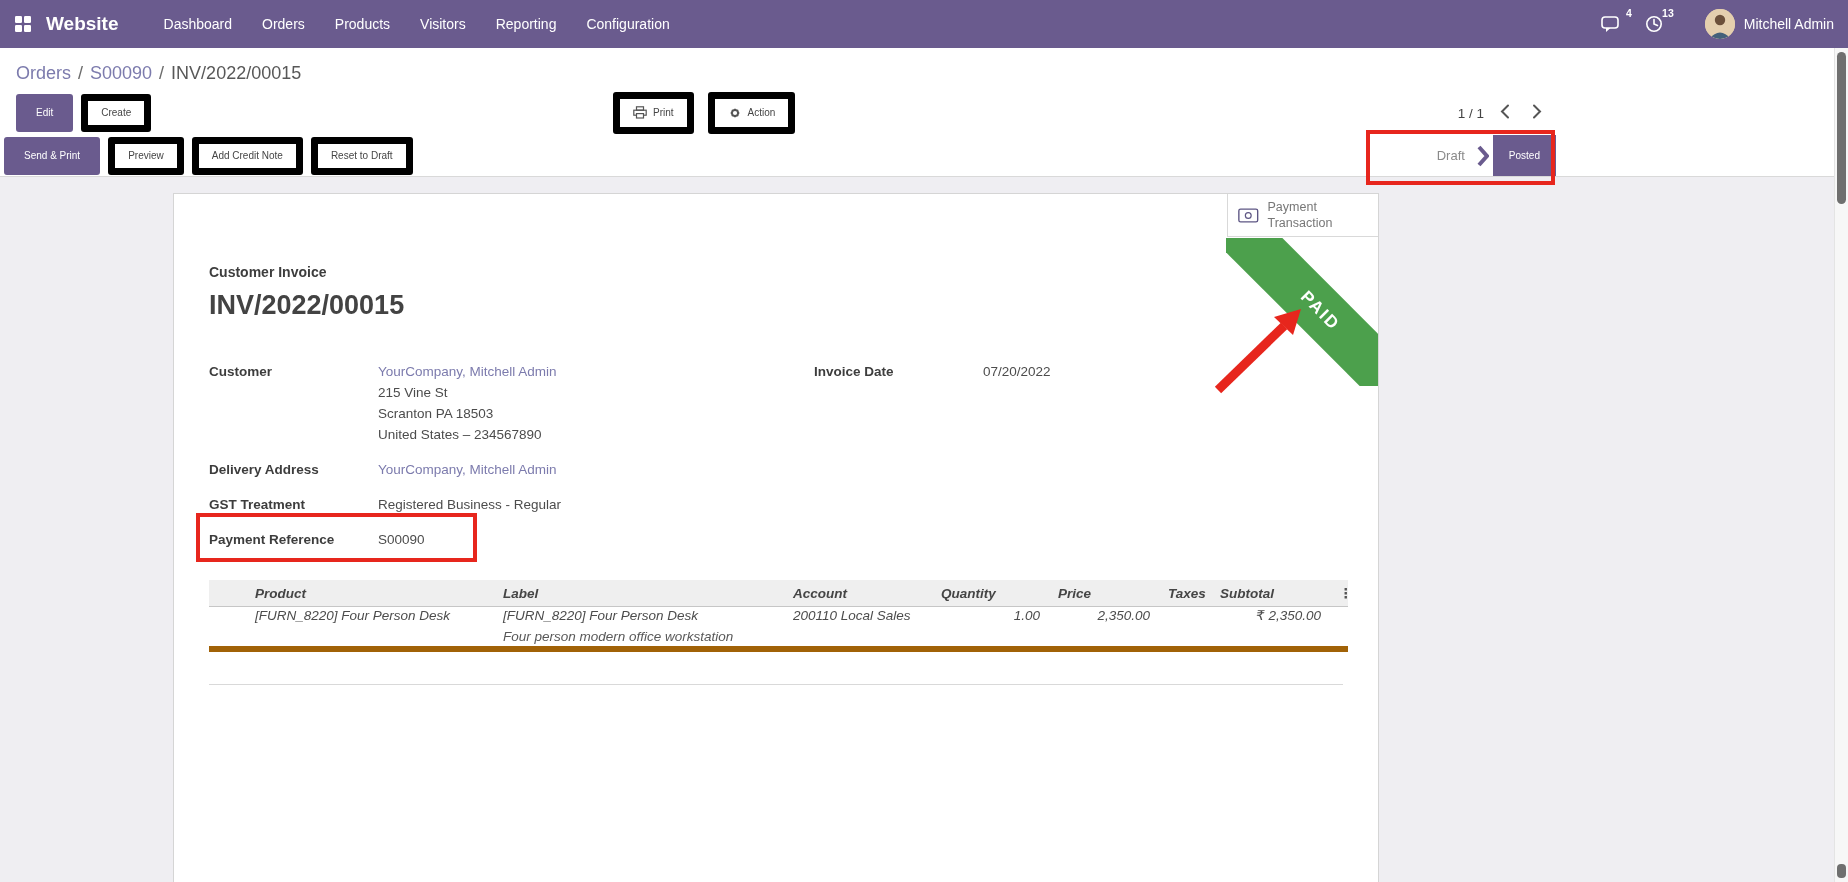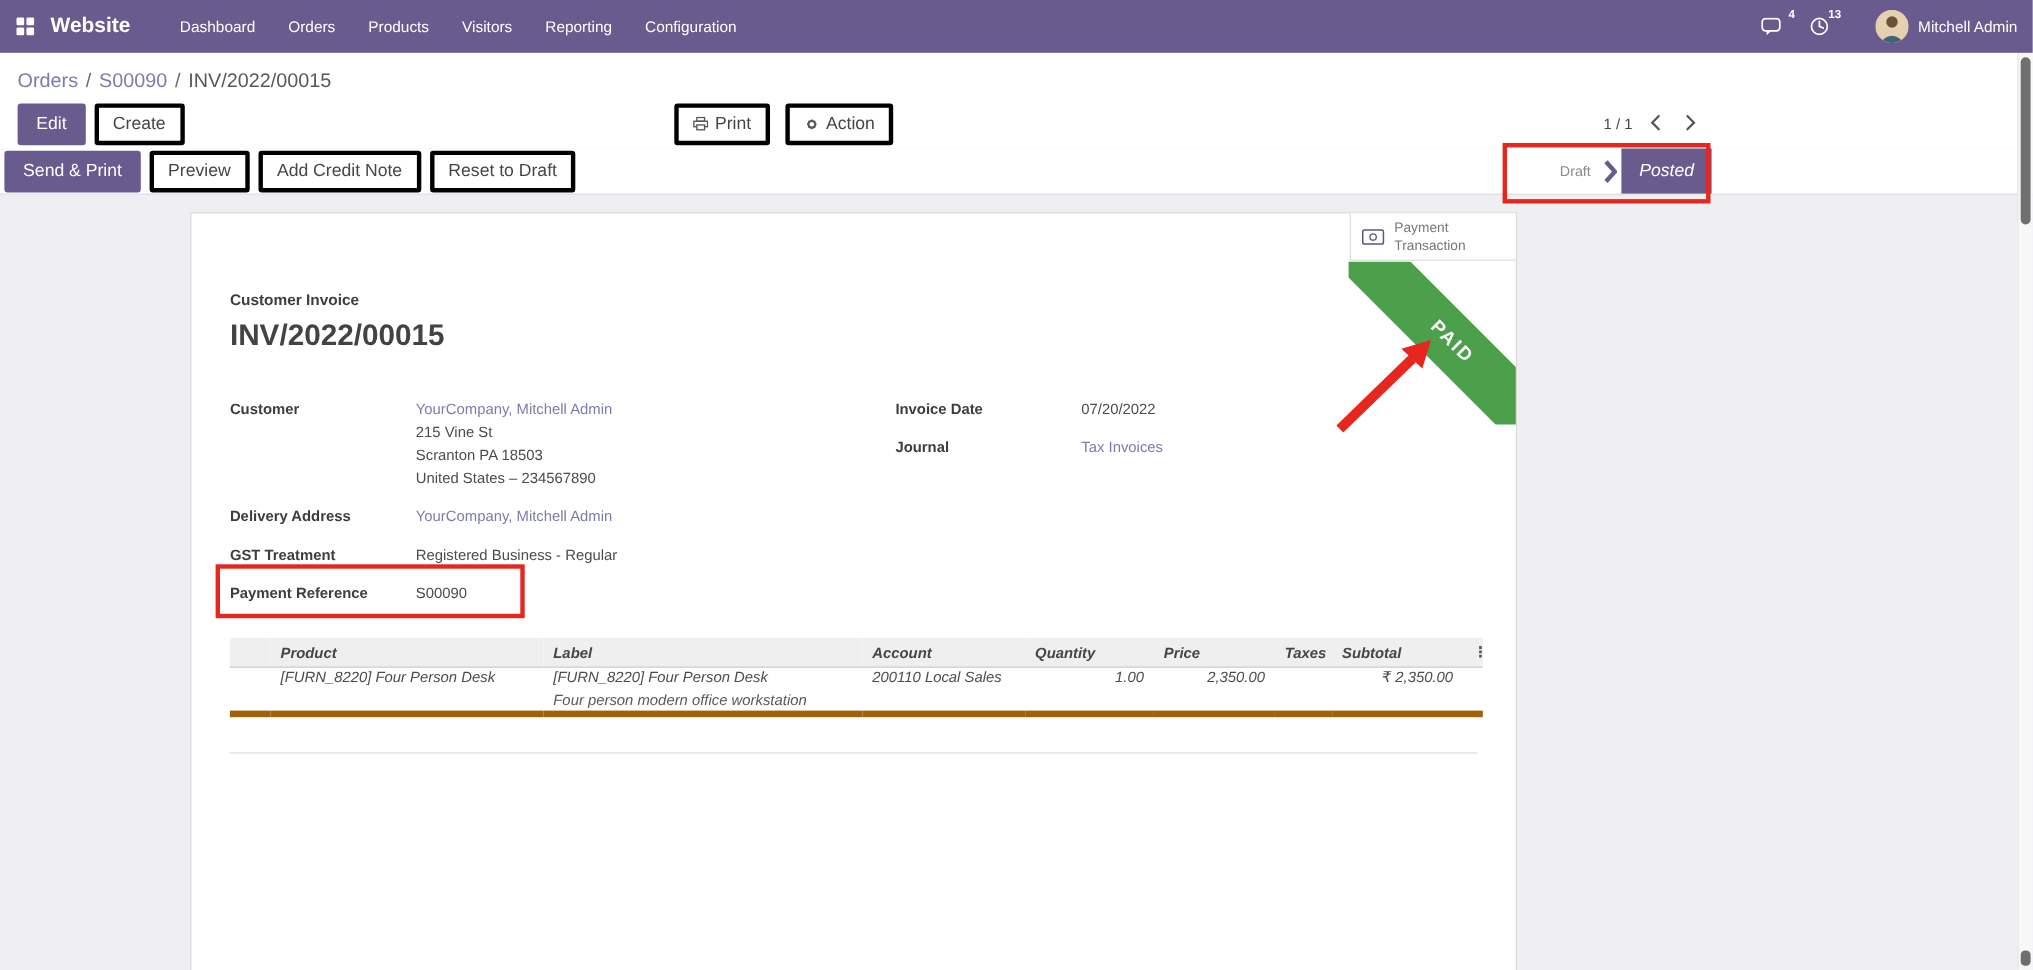--- a/index.html
+++ b/index.html
@@ -24,34 +24,34 @@
   .user-name { font-size:14px; }
 
   
   .breadcrumb-bar { height:42px; background:#fff; display:flex; align-items:center; padding:8px 16px 0; font-size:18px; }
   .breadcrumb-bar a { color:#7c7bad; }
   .bc-sep { color:#6b6b6b; margin:0 7px; }
   .bc-current { color:#585858; }
 
   
   .control-row { height:45px; background:#fff; position:relative; display:flex; align-items:center; padding:0 16px; }
-  .btn { font-family:inherit; font-size:16px; border-radius:3px; padding:7px 13px; border:4px solid #000000; background:#fff; color:#454545; cursor:pointer; display:inline-flex; align-items:center; gap:6px; line-height:1; }
+  .btn { font-family:inherit; font-size:10px; border-radius:3px; padding:7px 13px; border:7px solid #000000; background:#fff; color:#454545; cursor:pointer; display:inline-flex; align-items:center; gap:6px; line-height:1; }
   .btn-primary { background:#6a5b8e; border-color:#6a5b8e; color:#fff; }
   .left-group { display:flex; gap:8px; }
   .center-group { position:absolute; left:613px; top:50%; transform:translateY(-50%); display:flex; gap:14px; }
   .pager { position:absolute; right:300px; top:50%; transform:translateY(-50%); display:flex; align-items:center; gap:10px; font-size:13.5px; color:#444; }
   .pager-btn { background:none; border:none; cursor:pointer; padding:4px 6px; }
 
   
   .statusbar-row { height:42px; background:#fff; border-bottom:1px solid #d9d9d9; display:flex; align-items:center; padding-left:4px; position:relative; }
   .statusbar-row .left-group { display:flex; gap:8px; }
   .status-widget { position:absolute; right:292px; top:0; height:41px; display:flex; align-items:center; }
   .status-draft { color:#8a8a8a; font-size:13px; margin-right:12px; cursor:pointer; }
   .status-chevron { margin-right:4px; display:flex; align-items:center; }
-  .status-posted { background:#6a5b8e; color:#fff; font-size:16px; height:41px; display:flex; align-items:center; padding:0 16px; cursor:pointer;font-style:italic; }
+  .status-posted { background:#6a5b8e; color:#fff; font-size:10px; height:41px; display:flex; align-items:center; padding:0 16px; cursor:pointer; }
 
   
   .content { position:absolute; top:178px; left:0; right:0; bottom:0; background:#efeef2; overflow:hidden; }
   .sheet { position:absolute; left:173px; top:15px; width:1206px; height:710px; background:#fff; border:1px solid #d5d5d5; }
 
   .payment-btn { position:absolute; top:0; right:0; width:151px; height:43px; border:none; border-left:1px solid #d9d9d9; border-bottom:1px solid #d9d9d9; background:#fff; display:flex; align-items:center; gap:9px; padding:0 10px; color:#777; font-size:12.5px; text-align:left; cursor:pointer; font-family:inherit; line-height:1.3; }
 
   .ribbon { position:absolute; top:44px; right:0; width:152px; height:148px; overflow:hidden; pointer-events:none; }
   .ribbon span { position:absolute; width:240px; padding:15px 0; background:#4ca04c; color:#fff; font-weight:bold; font-size:17px; letter-spacing:2px; text-align:center; transform:rotate(45deg); right:-62px; top:48px; }
 
@@ -245,26 +245,20 @@
           <div class="field-row">
             <span class="field-label">Payment Reference</span>
             <span class="field-value">S00090</span>
           </div>
         </div>
 
         <div class="col-right">
           <div class="field-row">
             <span class="field-label">Invoice Date</span>
             <span class="field-value">07/20/2022</span>
-          </div>
-          <div class="field-row">
-            <span class="field-label">Journal</span>
-            <span class="field-value">
-              <a>Tax Invoices</a>
-            </span>
           </div>
         </div>
       </div>
 
 
       <table class="lines">
         <colgroup>
           <col style="width:37px">
             <col style="width:248px">
             <col style="width:290px">

